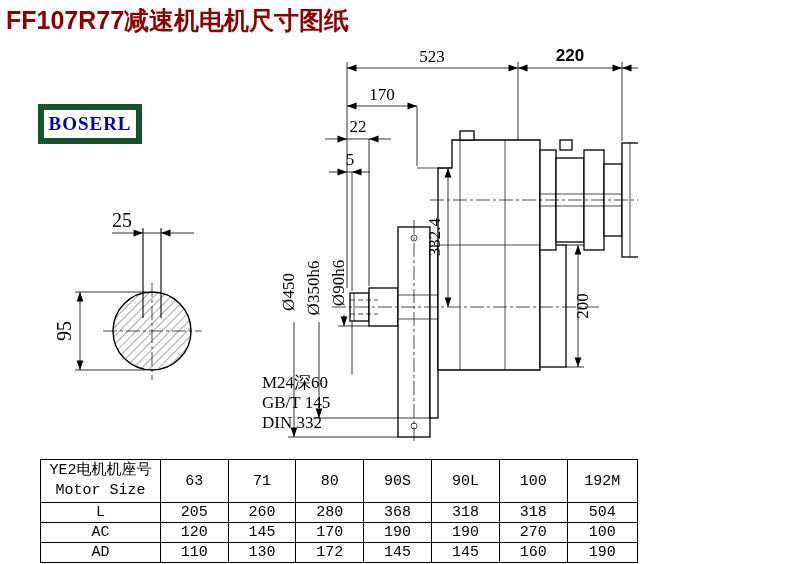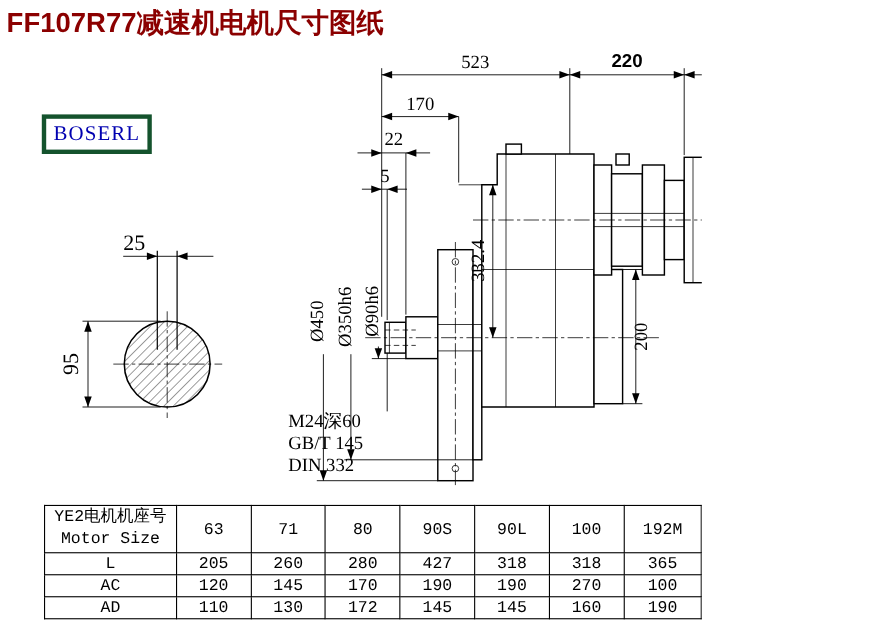--- a/index.html
+++ b/index.html
@@ -1,22 +1,22 @@
 <!DOCTYPE html>
 <html><head>
 <meta charset="utf-8">
 <style>
   html,body { margin:0; padding:0; background:#fff; }
   .page { position:relative; width:638px; height:564px; background:#fff; overflow:hidden;
           font-family:"Liberation Sans", sans-serif; }
   .title { position:absolute; left:6px; top:4px; font-size:25px; font-weight:bold;
            color:#8B0000; z-index:2; white-space:nowrap; }
-  .logo { position:absolute; left:38px; top:104px; width:92px; height:28px; border:4px solid #14532d;
+  .logo { position:absolute; left:38px; top:104px; width:92px; height:28px; border:6px solid #14532d;
           display:flex; align-items:center; justify-content:center; z-index:2;
-          font-family:"Liberation Serif", serif; font-size:19px; font-weight:normal;
+          font-family:"Liberation Serif", serif; font-size:19px; font-weight:bold;
           color:#0000B0; letter-spacing:1px; background:#fff; }
   svg.draw { position:absolute; left:0; top:0; z-index:1; }
 
   
   .o   { fill:#fff; stroke:#000; stroke-width:1.3; }
   .t   { fill:none; stroke:#000; stroke-width:0.7; }
   .f   { fill:none; stroke:#000; stroke-width:0.5; }
   .cl  { fill:none; stroke:#000; stroke-width:0.7; stroke-dasharray:14 3 3 3; }
   .hid { fill:none; stroke:#000; stroke-width:0.7; stroke-dasharray:5 3; }
   .dimg line { stroke:#000; stroke-width:0.8; fill:none; }
@@ -208,24 +208,24 @@
         <td>90S</td>
         <td>90L</td>
         <td>100</td>
         <td>192M</td>
       </tr>
       <tr>
         <td>L</td>
         <td>205</td>
         <td>260</td>
         <td>280</td>
-        <td>427</td>
+        <td>368</td>
         <td>318</td>
         <td>318</td>
-        <td>365</td>
+        <td>504</td>
       </tr>
       <tr>
         <td>AC</td>
         <td>120</td>
         <td>145</td>
         <td>170</td>
         <td>190</td>
         <td>190</td>
         <td>270</td>
         <td>100</td>

